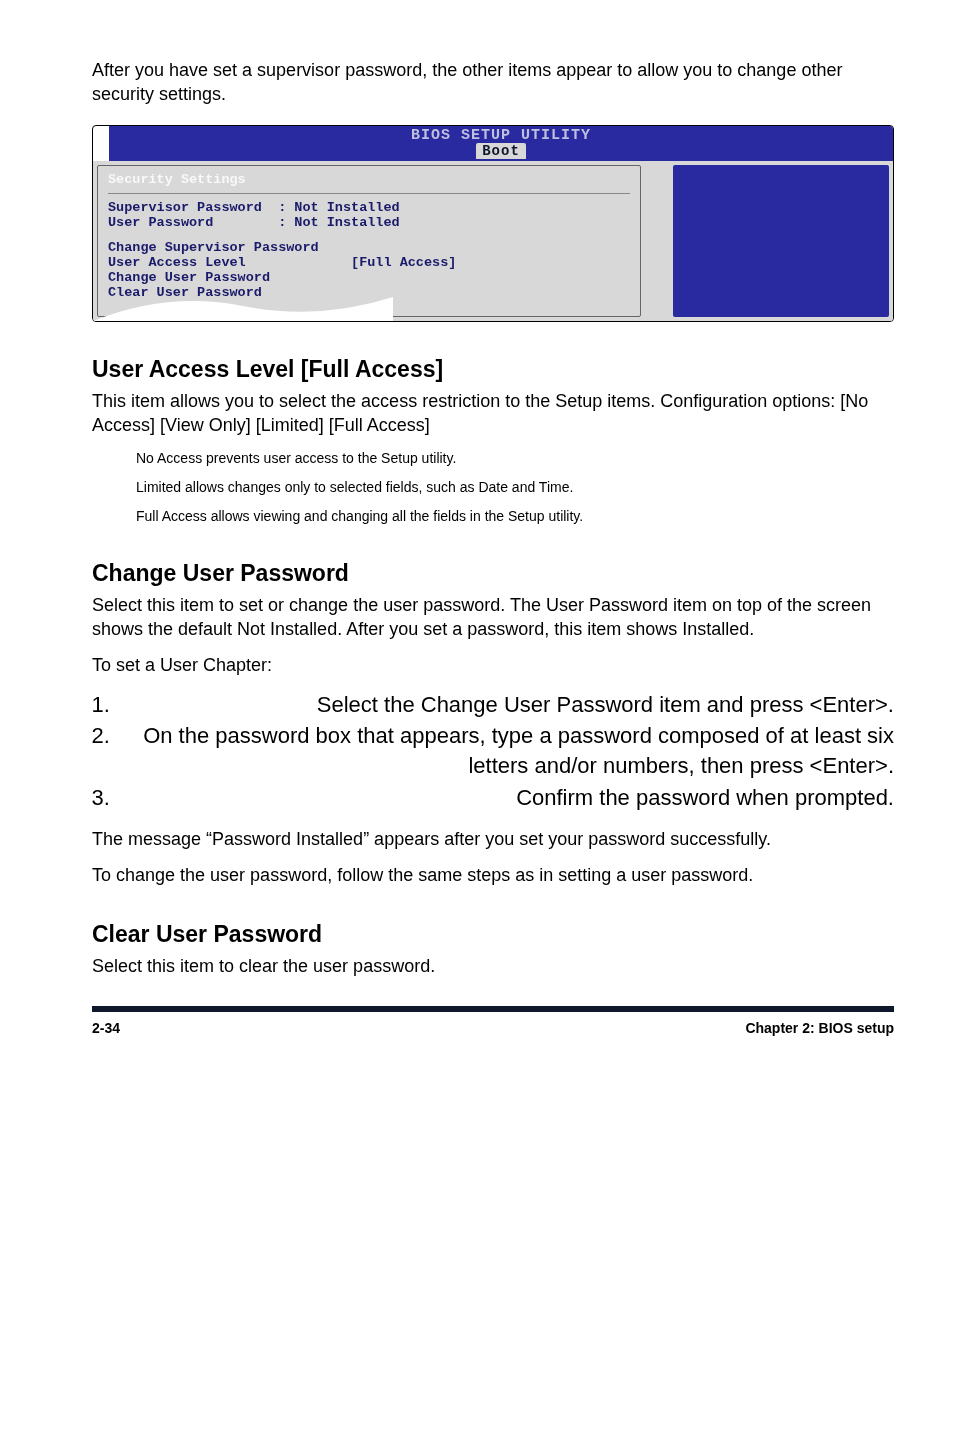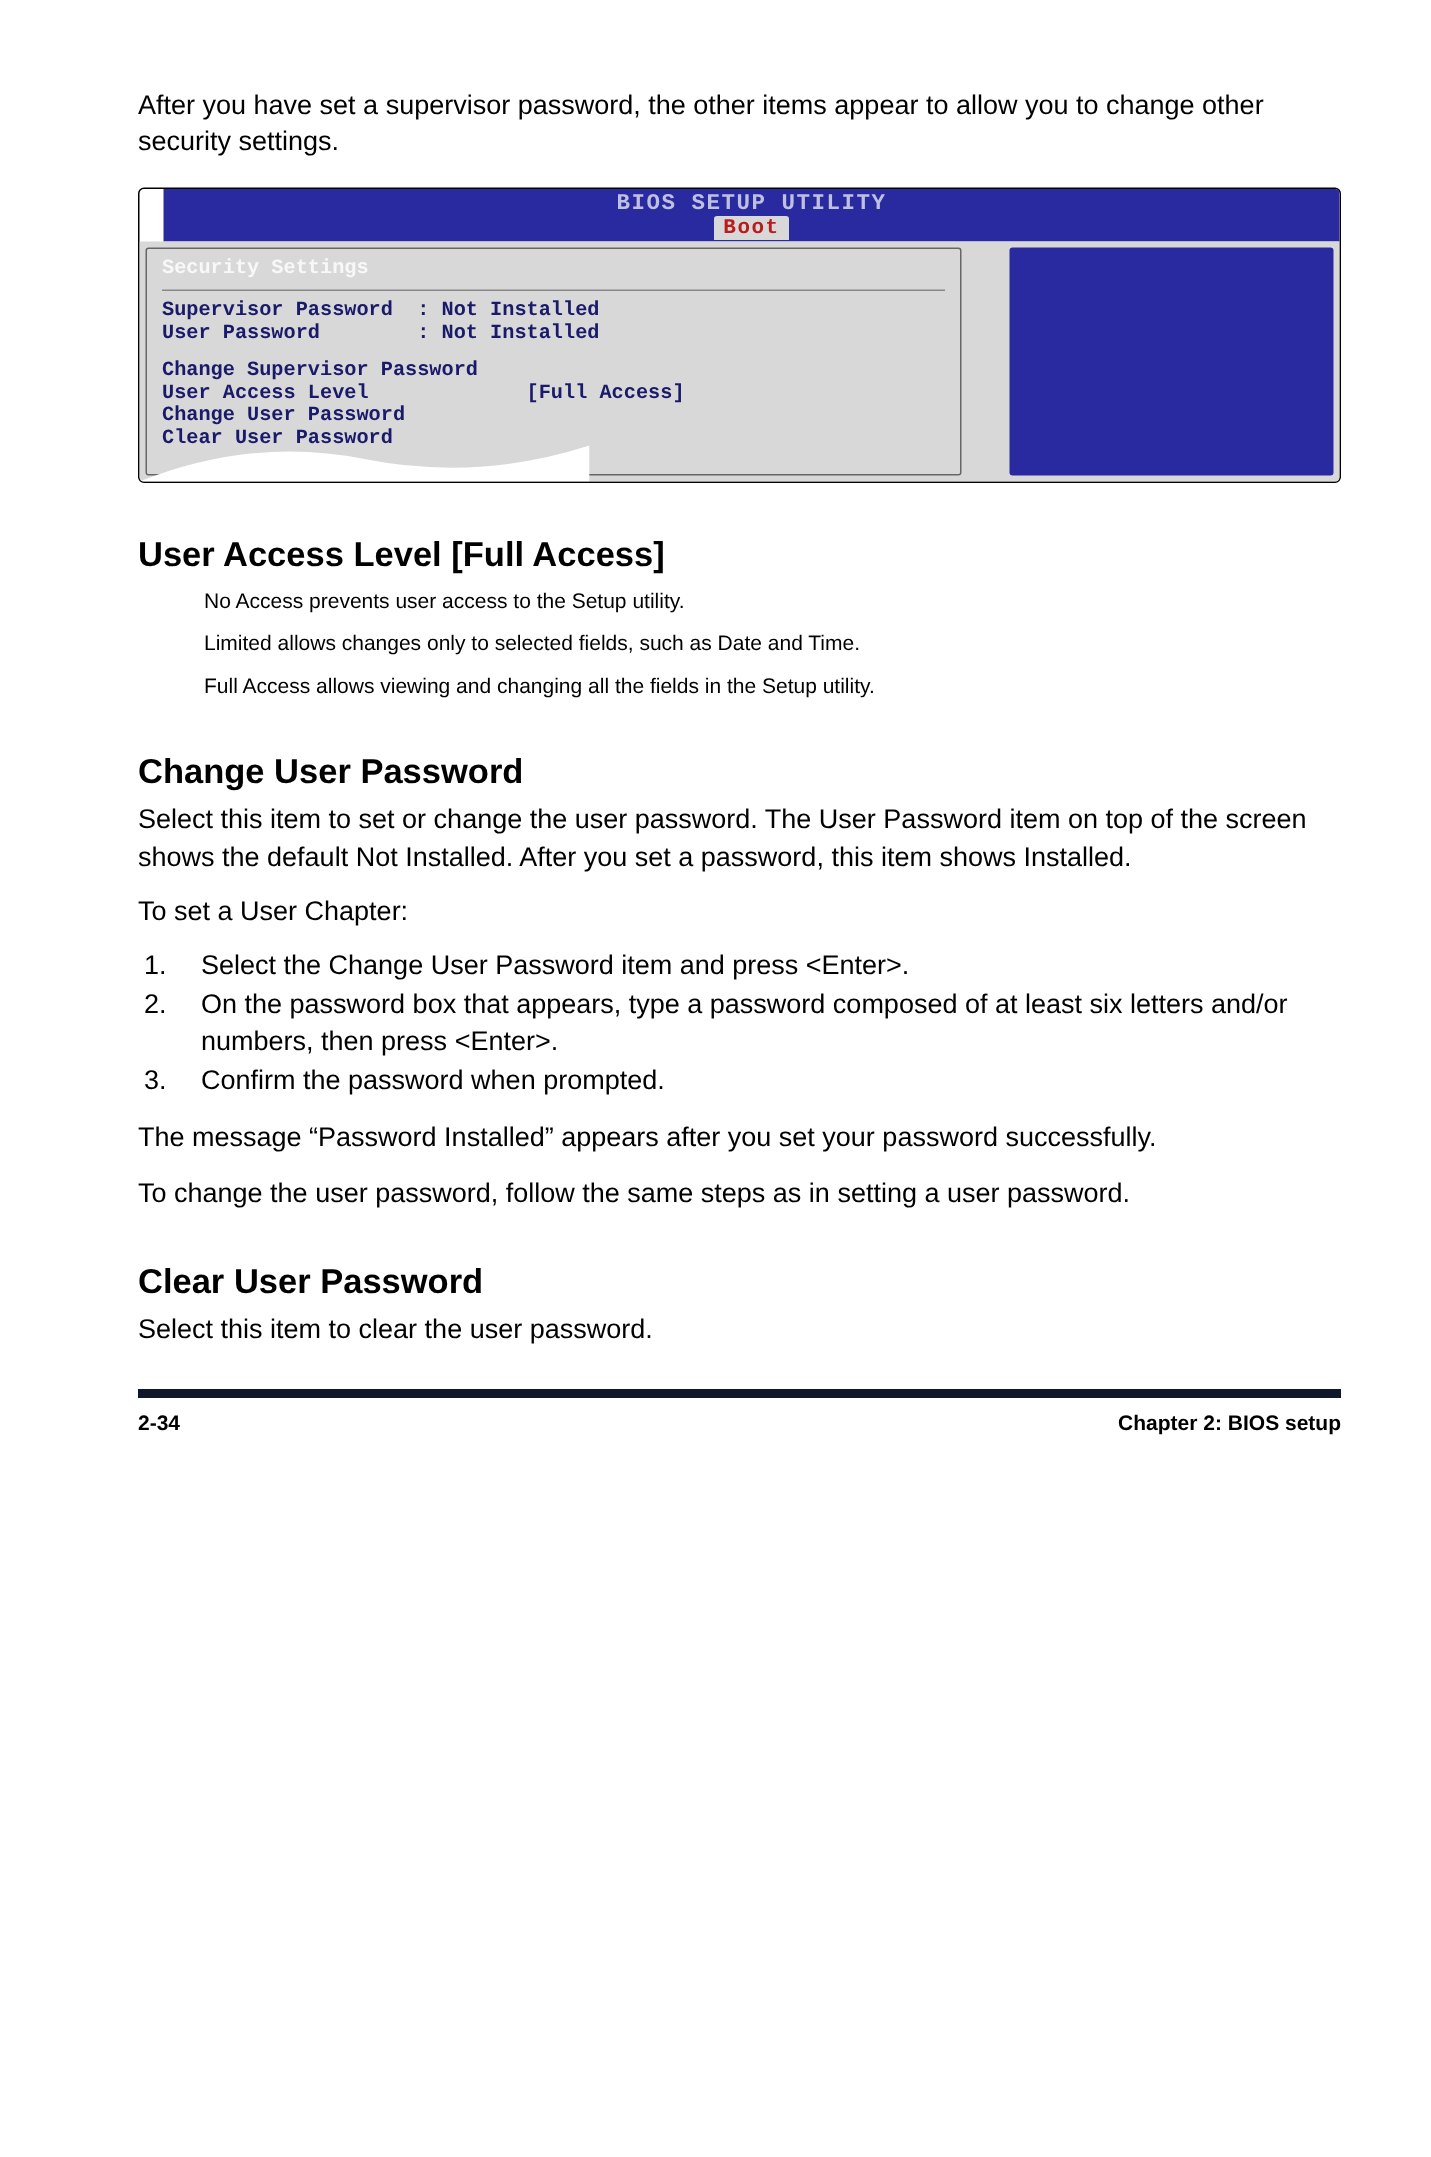--- a/index.html
+++ b/index.html
@@ -34,21 +34,21 @@
     font-size: 15px;
     padding: 2px 0 0 0;
     letter-spacing: 1px;
     line-height: 1.1;
     margin-left: 16px;
   }
   .bios-tab {
     font-family: "Courier New", monospace;
     font-weight: bold;
     font-size: 14px;
-    color: #b91c1c;
+    color: #0f172a;
     background: #d8d8d8;
     padding: 0 6px;
     border-radius: 2px 2px 0 0;
   }
   .bios-body {
     display: flex;
     background: #d8d8d8;
     min-height: 160px;
     position: relative;
     gap: 28px;
@@ -104,24 +104,25 @@
     margin: 6px 0 12px 0;
   }
   .indent {
     margin-left: 44px;
     font-size: 14px;
     line-height: 1.35;
     margin-top: 8px;
     margin-bottom: 10px;
   }
   ol.steps {
-    font-size: 18px;
+    font-size: 22px;
     line-height: 1.35;
     padding-left: 24px;
     margin: 6px 0 14px 0;
+    text-align: right;
   }
   ol.steps li {
     padding-left: 18px;
     margin-bottom: 2px;
   }
   .footer {
     border-top: 6px solid #0f172a;
     display: flex;
     justify-content: space-between;
     font-size: 14px;
@@ -155,20 +156,21 @@
         <div class="bios-line">Clear User Password</div>
       </div>
       <div class="bios-right"></div>
     </div>
     <svg class="fade" viewBox="0 0 100 10" preserveAspectRatio="none">
       <path d="M0,10 Q25,0 50,5 Q75,10 100,2 L100,10 L0,10 Z" fill="#ffffff"></path>
     </svg>
   </div>
 
   <h2 class="section">User Access Level [Full Access]</h2>
+  <p class="body">This item allows you to select the access restriction to the Setup items. Configuration options: [No Access] [View Only] [Limited] [Full Access]</p>
   <p class="indent">No Access prevents user access to the Setup utility.</p>
   <p class="indent">Limited allows changes only to selected fields, such as Date and Time.</p>
   <p class="indent">Full Access allows viewing and changing all the fields in the Setup utility.</p>
 
   <h2 class="section">Change User Password</h2>
   <p class="body">Select this item to set or change the user password. The User Password item on top of the screen shows the default Not Installed. After you set a password, this item shows Installed.</p>
   <p class="body">To set a User Chapter:</p>
   <ol class="steps">
     <li>Select the Change User Password item and press &lt;Enter&gt;.</li>
     <li>On the password box that appears, type a password composed of at least six letters and/or numbers, then press &lt;Enter&gt;.</li>

